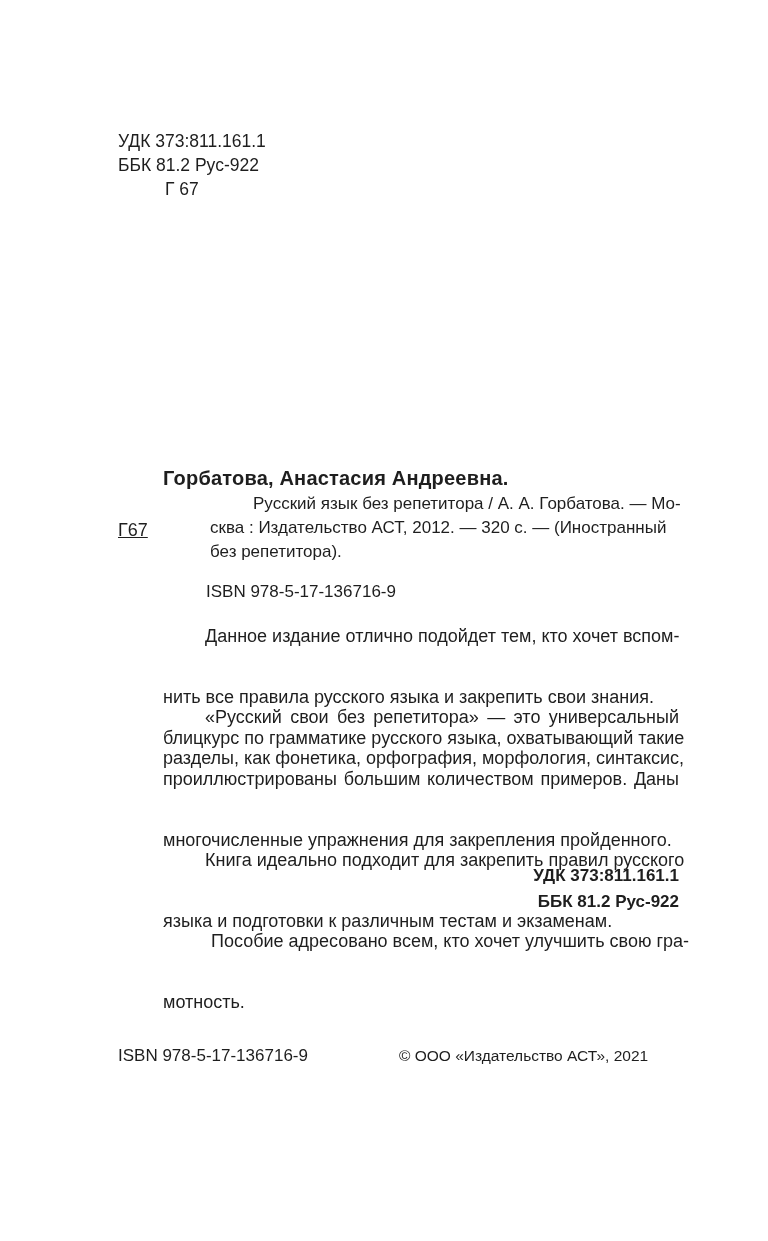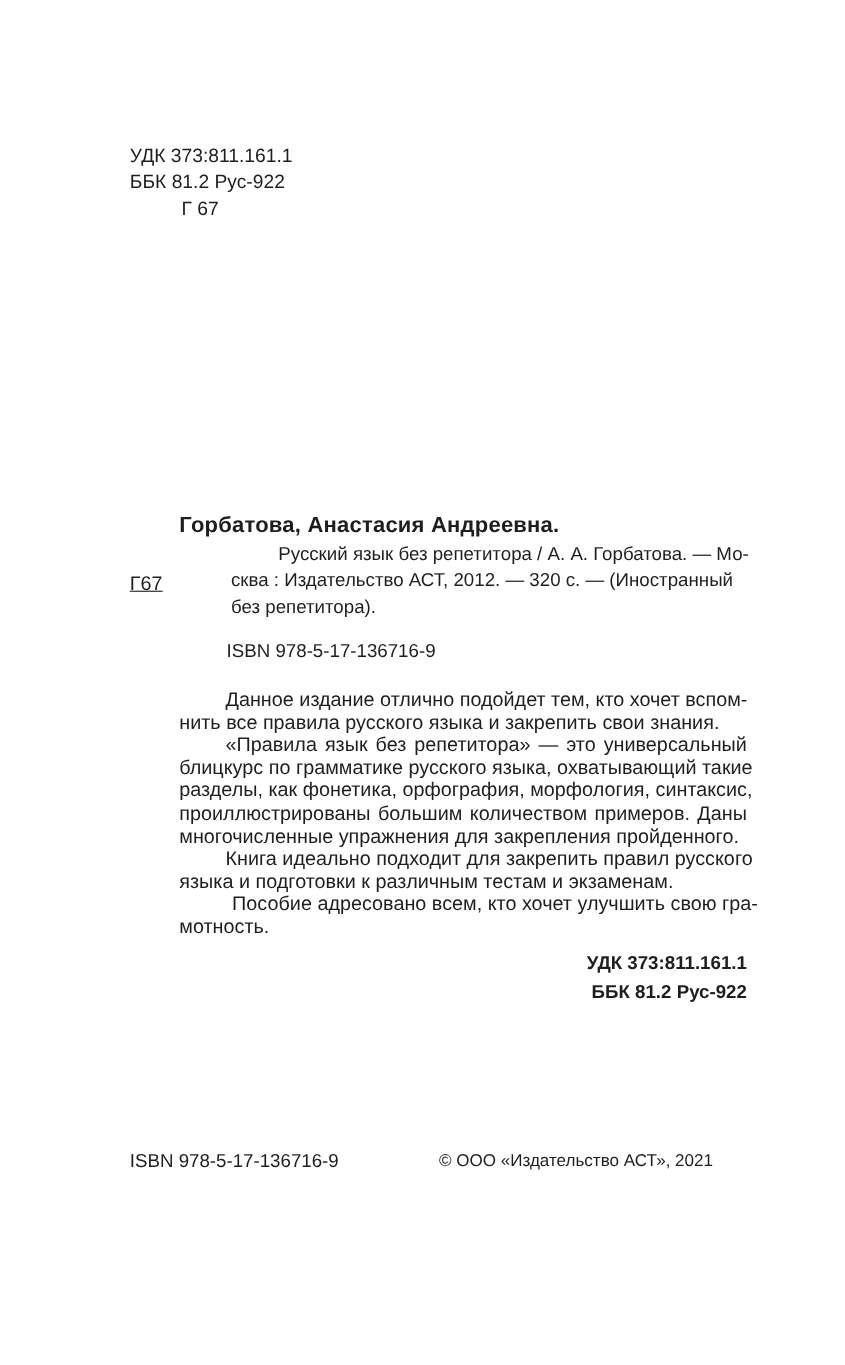--- a/index.html
+++ b/index.html
@@ -17,21 +17,21 @@
       white-space: normal; text-align: justify; text-align-last: left; margin-left: 47px;
     }
     .bib .l { display: block; white-space: nowrap; }
     .bib .first { text-indent: 43px; }
     .isbn1 { left: 206px; top: 582px; font-size: 17px; }
     .annot {
       left: 163px; top: 626px; width: 516px; font-size: 18px; line-height: 20.6px;
       white-space: normal;
     }
     .annot .line { display: block; text-align: justify; text-align-last: justify; white-space: nowrap; }
-    .annot .line.last { text-align-last: left; }
+    .annot .line.last { text-align-last: left; margin-top: 40px; }
     .annot .ind { padding-left: 42px; }
     .annot .ind2 { padding-left: 48px; }
     .codes-right {
       right: 89px; top: 863px; font-size: 17px; font-weight: bold; line-height: 26px; text-align: right;
     }
     .codes-right span { display: block; }
     .isbn2 { left: 118px; top: 1046px; font-size: 17px; }
     .copyright { left: 399px; top: 1047px; font-size: 15.5px; }
   </style>
 </head>
@@ -50,21 +50,21 @@
   <span class="l first">Русский язык без репетитора / А. А. Горбатова. — Мо-</span>
   <span class="l">сква : Издательство АСТ, 2012. — 320 с. — (Иностранный</span>
   <span class="l">без репетитора).</span>
 </div>
 
 <div class="abs isbn1">ISBN 978-5-17-136716-9</div>
 
 <div class="abs annot">
   <span class="line ind">Данное издание отлично подойдет тем, кто хочет вспом-</span>
   <span class="line last">нить все правила русского языка и закрепить свои знания.</span>
-  <span class="line ind">«Правила язык без репетитора» — это универсальный</span>
+  <span class="line ind">«Русский свои без репетитора» — это универсальный</span>
   <span class="line">блицкурс по грамматике русского языка, охватывающий такие</span>
   <span class="line">разделы, как фонетика, орфография, морфология, синтаксис,</span>
   <span class="line">проиллюстрированы большим количеством примеров. Даны</span>
   <span class="line last">многочисленные упражнения для закрепления пройденного.</span>
   <span class="line ind">Книга идеально подходит для закрепить правил русского</span>
   <span class="line last">языка и подготовки к различным тестам и экзаменам.</span>
   <span class="line ind2">Пособие адресовано всем, кто хочет улучшить свою гра-</span>
   <span class="line last">мотность.</span>
 </div>
 

